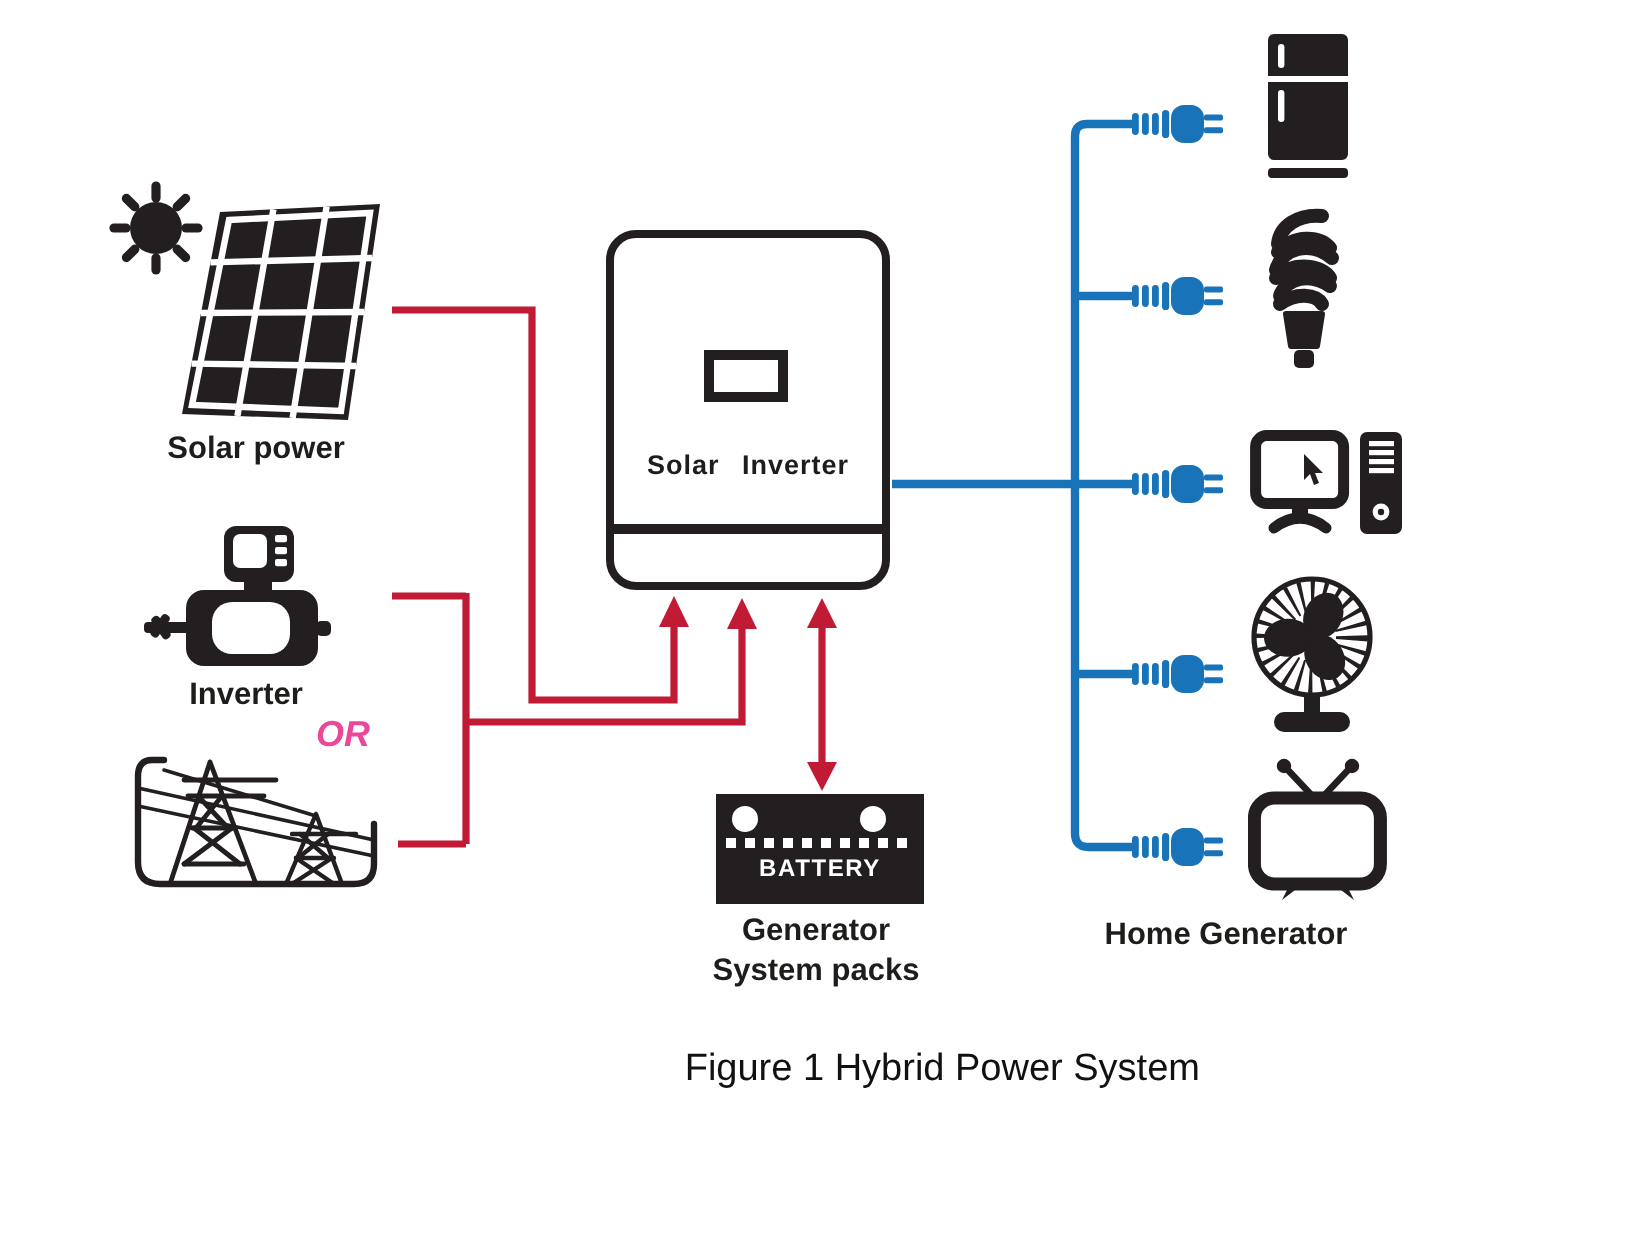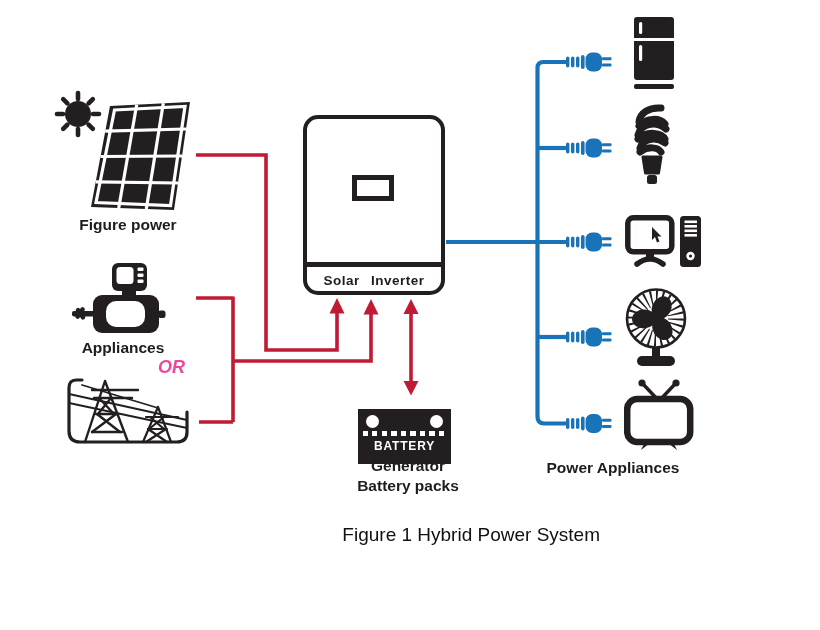--- a/index.html
+++ b/index.html
@@ -9,24 +9,24 @@
   .lbl{position:absolute;font-weight:bold;font-size:15.5px;text-align:center;color:#1d1d1b;}
   .or{position:absolute;font-weight:bold;font-style:italic;font-size:18px;color:#ec4899;}
   .caption{position:absolute;left:180px;top:524px;width:420px;text-align:right;
            font-size:19px;font-weight:normal;color:#111;}
   
   .inverter{position:absolute;left:303px;top:115px;width:142px;height:180px;box-sizing:border-box;
             border:4px solid var(--black);border-radius:15px;background:#fff;}
   .inv-display{position:absolute;left:45px;top:56px;width:42px;height:26px;box-sizing:border-box;
                border:5px solid var(--black);background:#fff;}
   .inv-label{position:absolute;left:0;right:0;top:106px;text-align:center;
-             font-weight:bold;font-size:13.5px;letter-spacing:.5px;word-spacing:7px;color:#1d1d1b;margin-top:48px;}
+             font-weight:bold;font-size:13.5px;letter-spacing:.5px;word-spacing:7px;color:#1d1d1b;}
   .inv-divider{position:absolute;left:0;right:0;top:143px;height:5px;background:var(--black);}
   
-  .battery{position:absolute;left:358px;top:397px;width:93px;height:55px;background:var(--black);margin-top:12px;}
+  .battery{position:absolute;left:358px;top:397px;width:104px;height:55px;background:var(--black);}
   .term{position:absolute;top:5.5px;width:13px;height:13px;border-radius:50%;background:#fff;}
   .term.l{left:8px;} .term.r{left:72px;}
   .bat-dashes{position:absolute;left:5px;right:5px;top:22px;height:5px;
               background:repeating-linear-gradient(90deg,#fff 0 5px,transparent 5px 9.5px);}
   .bat-label{position:absolute;left:0;right:0;top:30px;text-align:center;color:#fff;
              font-weight:bold;font-size:12px;letter-spacing:.8px;}
 </style>
 </head>
 <body>
 
@@ -214,21 +214,21 @@
       <line x1="35" y1="25" x2="19" y2="8"></line>
       <line x1="35" y1="25" x2="51" y2="8"></line>
     </g>
     <circle cx="18" cy="7" r="3.6" fill="var(--black)"></circle>
     <circle cx="52" cy="7" r="3.6" fill="var(--black)"></circle>
     <rect x="3.2" y="23" width="63" height="43" rx="10" fill="#fff" stroke="var(--black)" stroke-width="6.5"></rect>
     <polygon points="22,64 30,64 17,74" fill="var(--black)"></polygon>
     <polygon points="40,64 48,64 53,74" fill="var(--black)"></polygon>
   </svg>
 
-  <div class="lbl" style="left:53px;top:216px;width:150px">Figure power</div>
-  <div class="lbl" style="left:48px;top:339px;width:150px">Appliances</div>
+  <div class="lbl" style="left:53px;top:216px;width:150px">Solar power</div>
+  <div class="lbl" style="left:48px;top:339px;width:150px">Inverter</div>
   <div class="or" style="left:158px;top:357px">OR</div>
-  <div class="lbl" style="left:533px;top:459px;width:160px">Power Appliances</div>
+  <div class="lbl" style="left:533px;top:459px;width:160px">Home Generator</div>
   <div class="lbl" style="left:335px;top:457px;width:146px">Generator</div>
-  <div class="lbl" style="left:335px;top:477px;width:146px">Battery packs</div>
+  <div class="lbl" style="left:335px;top:477px;width:146px">System packs</div>
   <div class="caption">Figure 1 Hybrid Power System</div>
 
 </div>
 
 </body></html>

